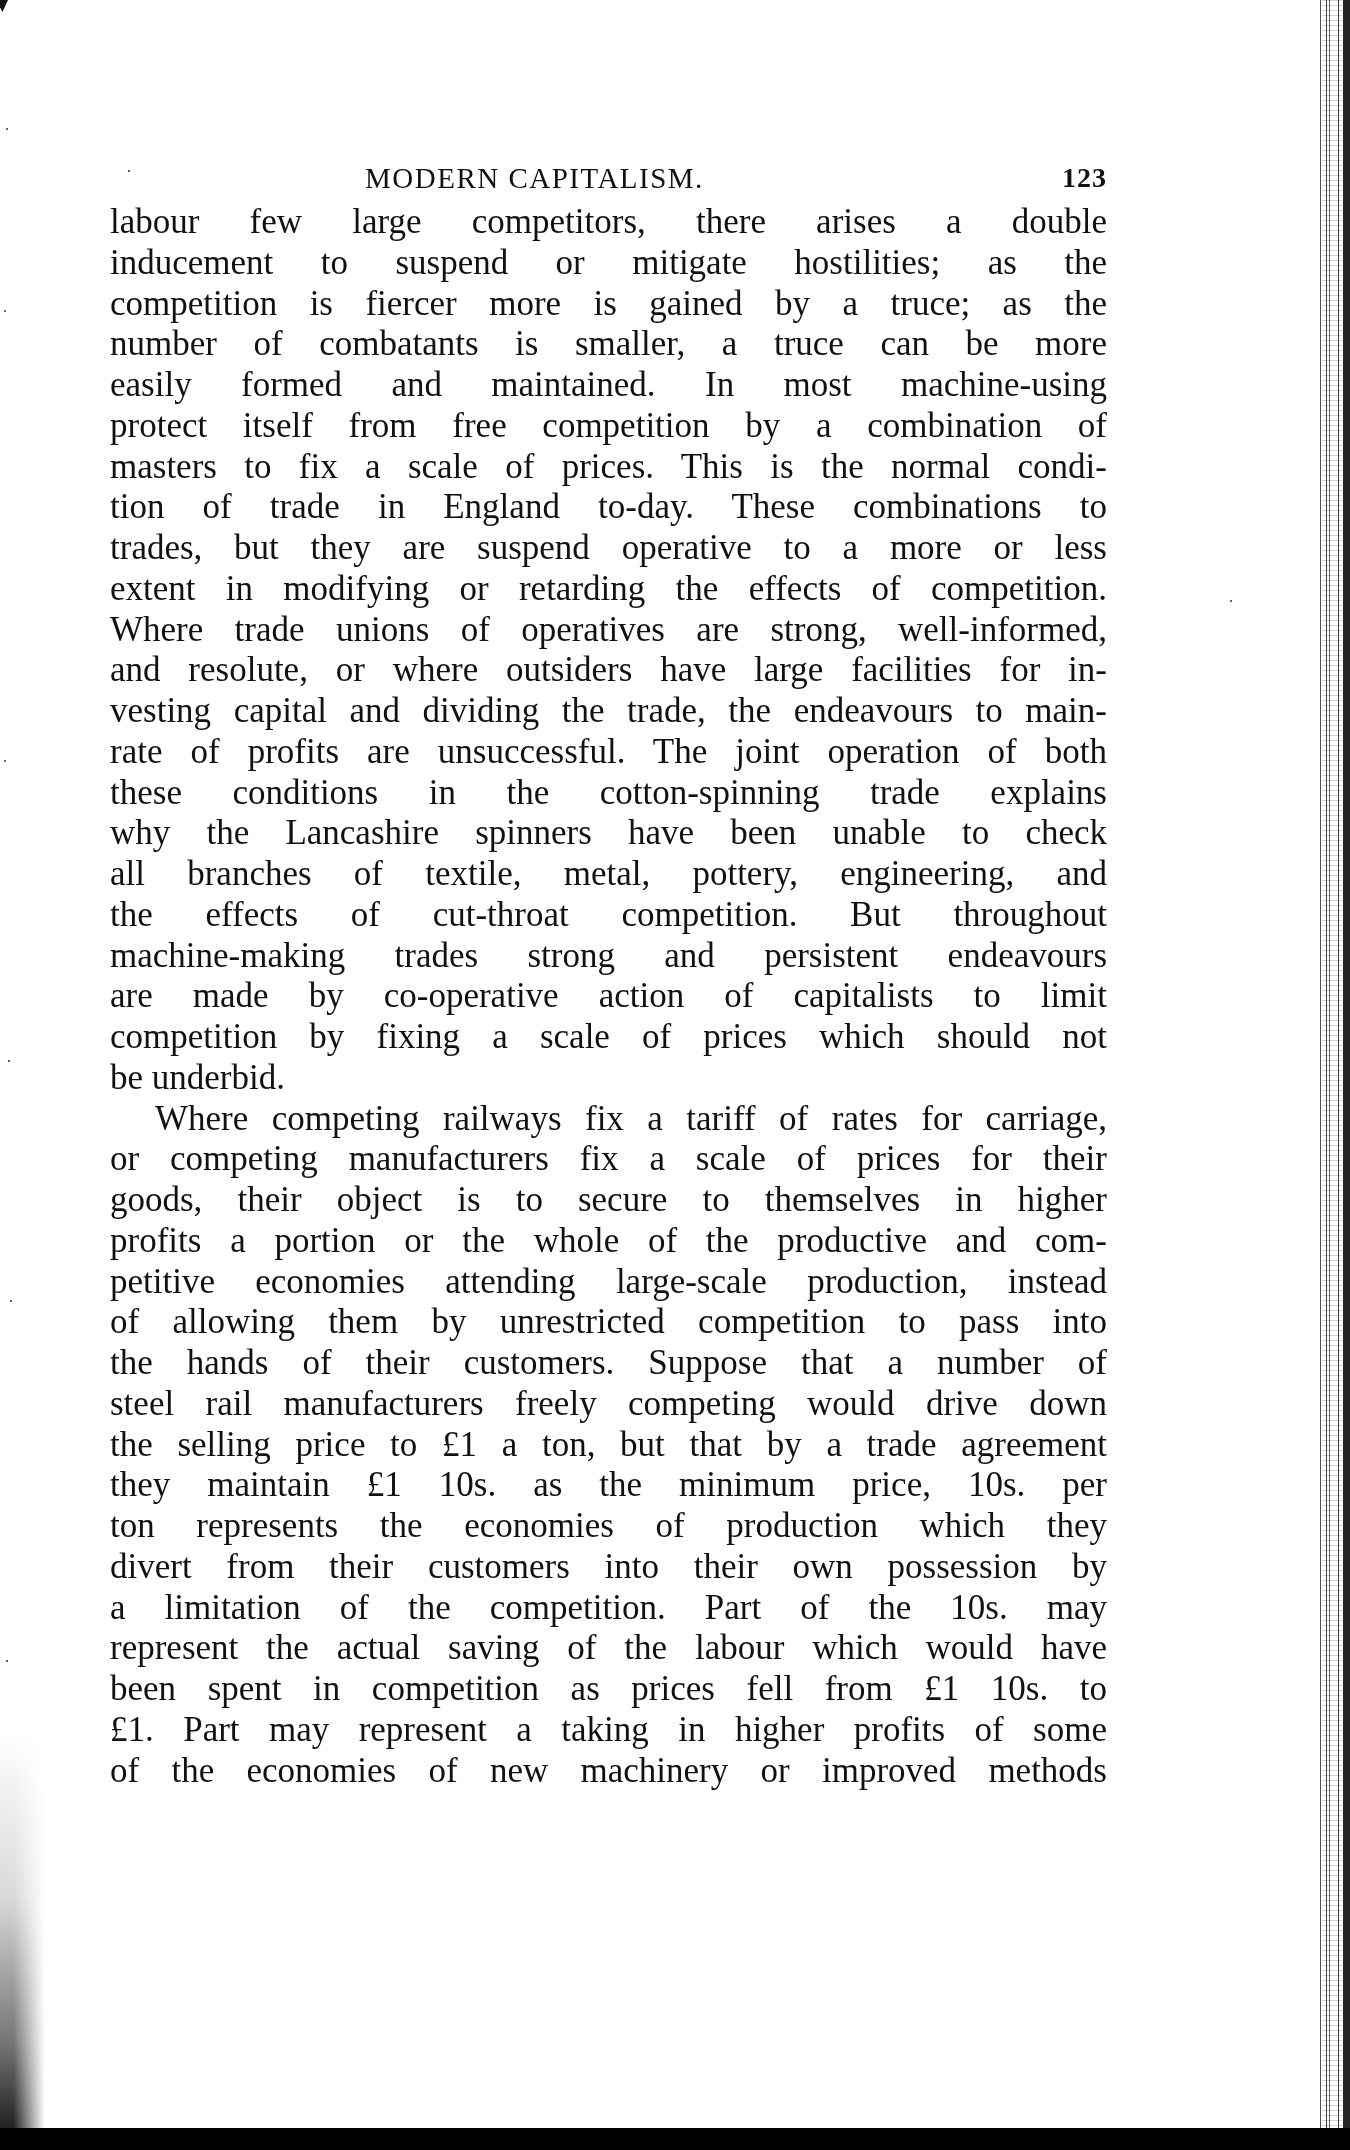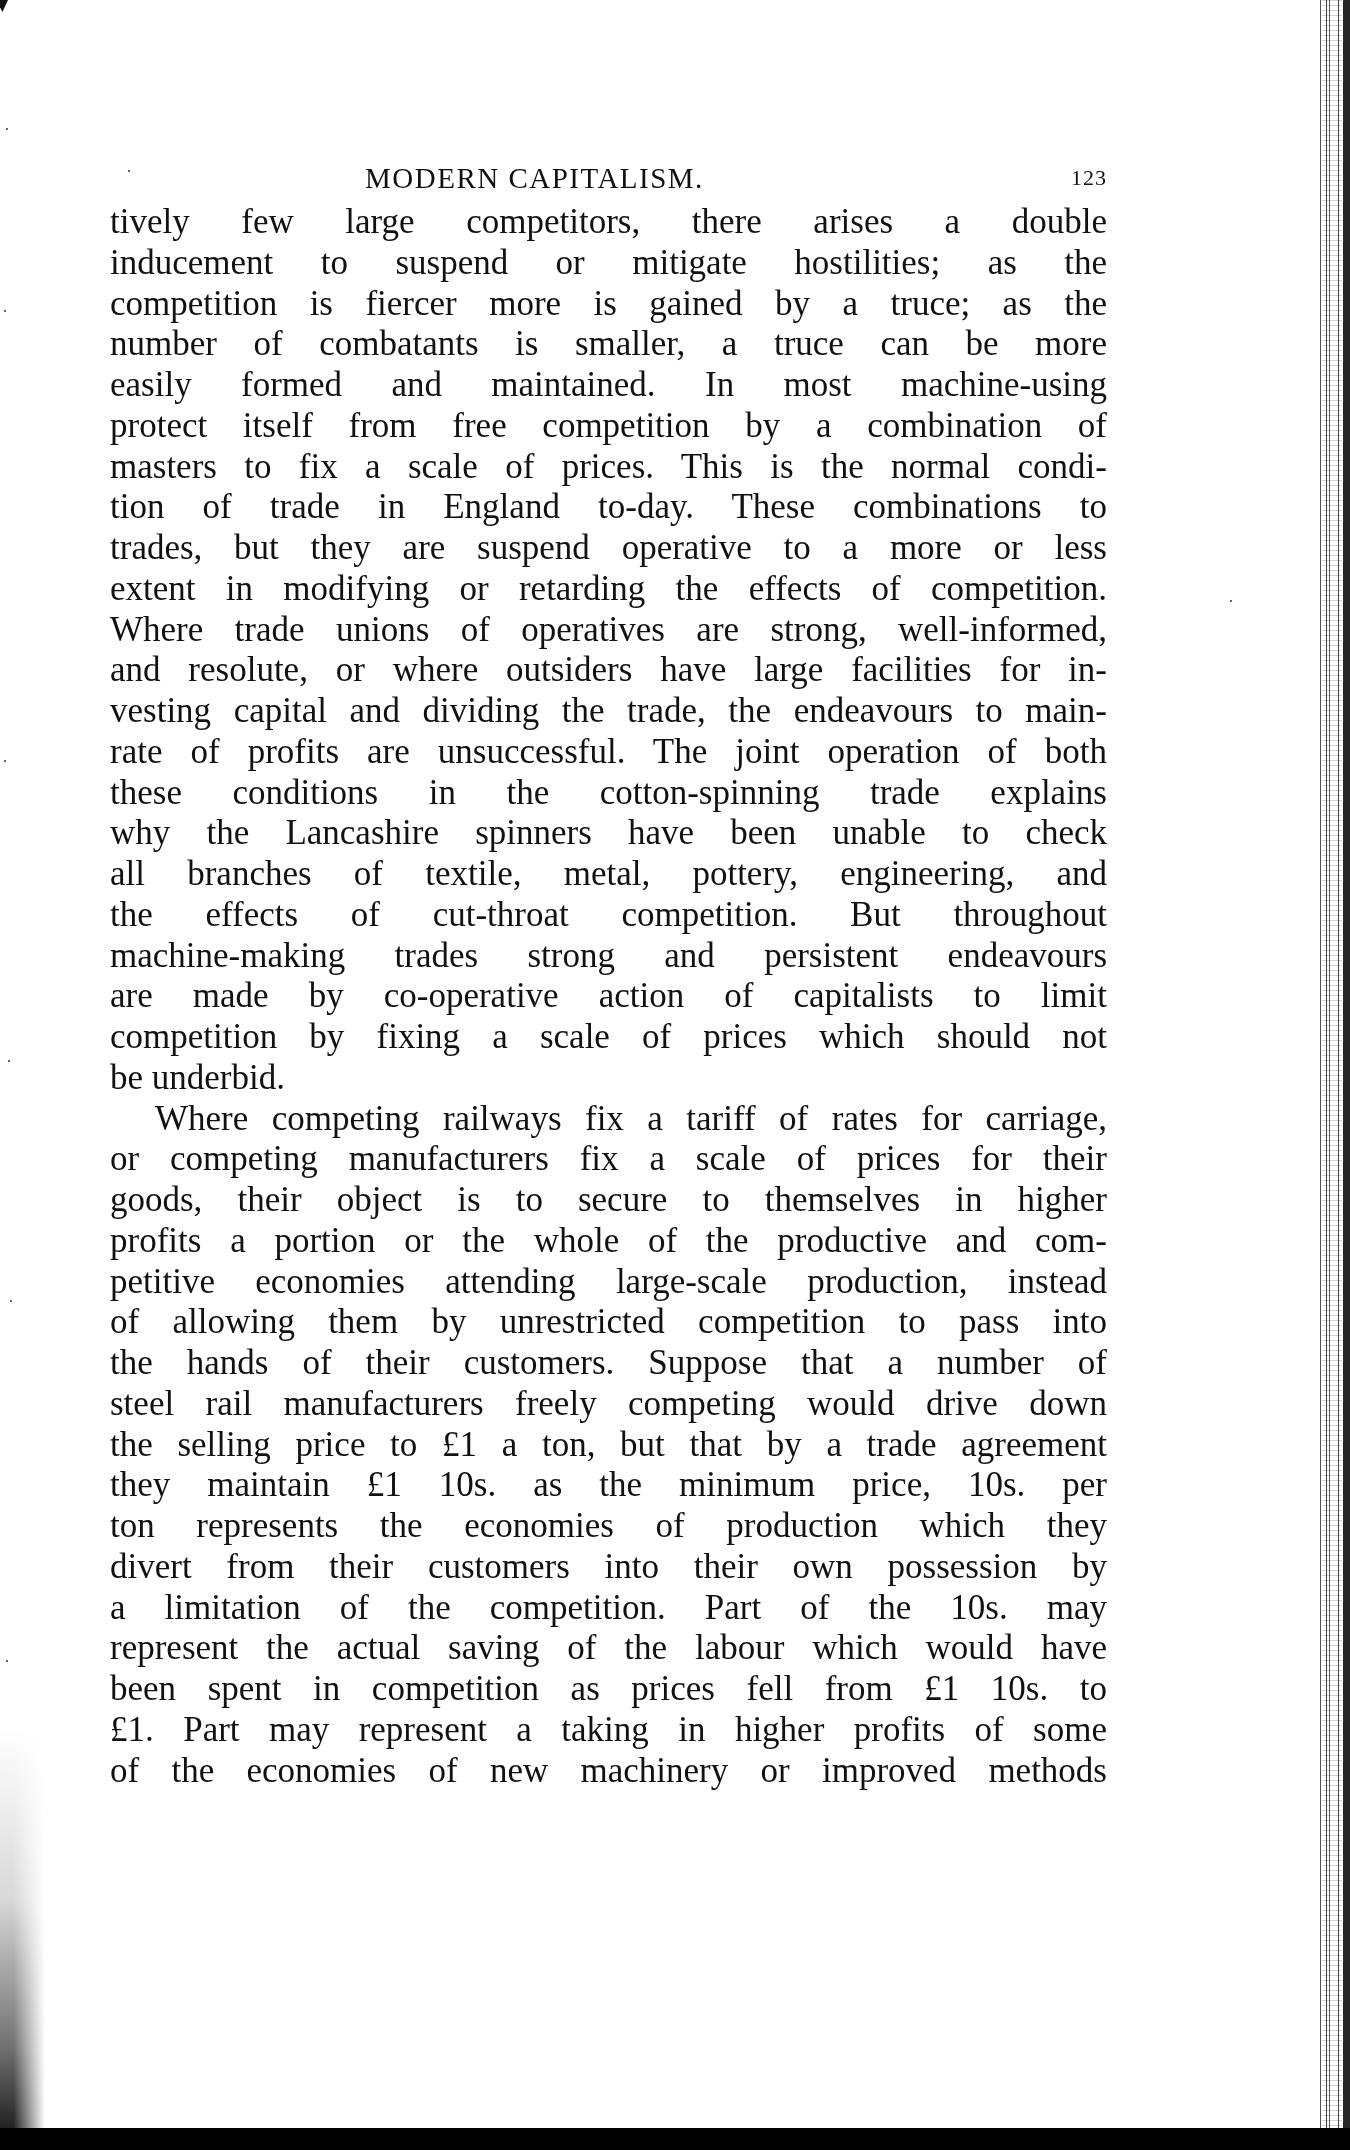--- a/index.html
+++ b/index.html
@@ -36,23 +36,24 @@
     top: 0;
     font-size: 29px;
     letter-spacing: 1.5px;
     line-height: 40px;
     white-space: nowrap;
   }
   .page-number {
     position: absolute;
     right: 0;
     top: 0;
-    font-size: 22px;
+    font-size: 28px;
     line-height: 40px;
     letter-spacing: 1px;
+    font-weight: bold;
   }
   
   .body-text {
     position: absolute;
     left: 110px;
     top: 202px;
     width: 997px;
   }
   .line {
     height: 40.75px;
@@ -138,21 +139,21 @@
 
   <div class="corner-mark"></div>
 
   <div class="running-header">
     <span class="running-title">MODERN CAPITALISM.</span>
     <span class="page-number">123</span>
   </div>
 
   <div class="body-text">
     <div>
-      <div class="line">tively few large competitors, there arises a double</div>
+      <div class="line">labour few large competitors, there arises a double</div>
       <div class="line">inducement to suspend or mitigate hostilities; as the</div>
       <div class="line">competition is fiercer more is gained by a truce; as the</div>
       <div class="line">number of combatants is smaller, a truce can be more</div>
       <div class="line">easily formed and maintained. In most machine-using</div>
       <div class="line">protect itself from free competition by a combination of</div>
       <div class="line">masters to fix a scale of prices. This is the normal condi-</div>
       <div class="line">tion of trade in England to-day. These combinations to</div>
       <div class="line">trades, but they are suspend operative to a more or less</div>
       <div class="line">extent in modifying or retarding the effects of competition.</div>
       <div class="line">Where trade unions of operatives are strong, well-informed,</div>

